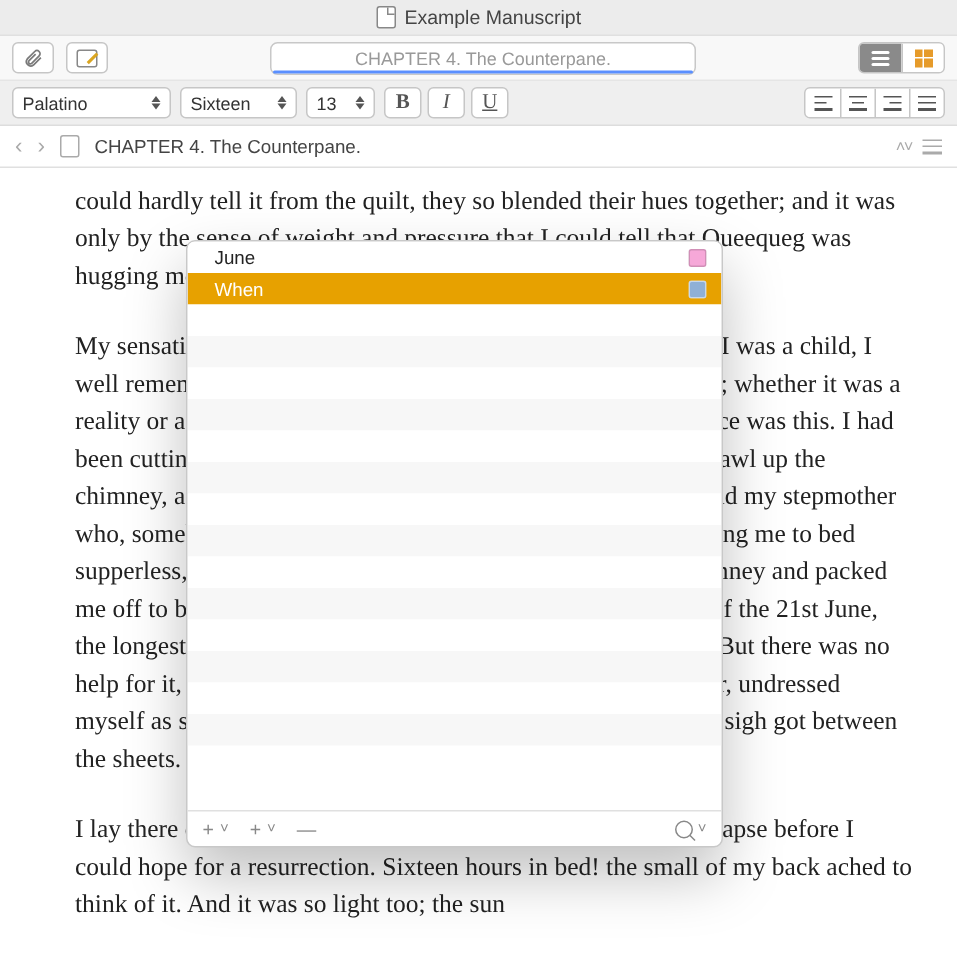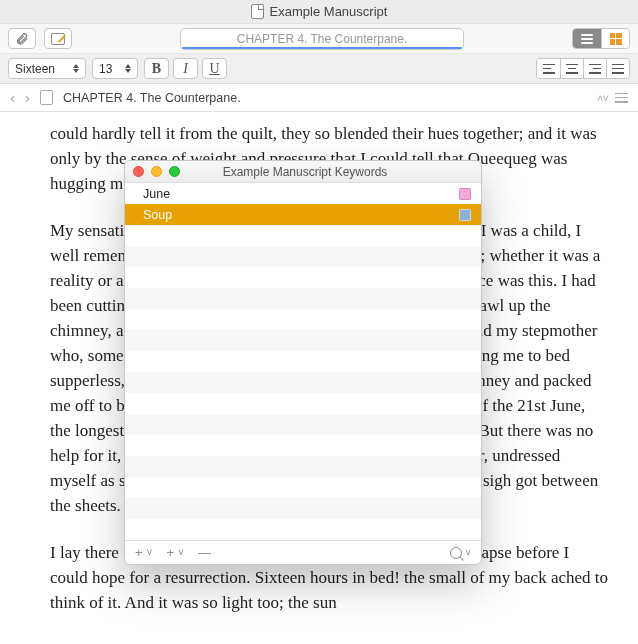--- a/index.html
+++ b/index.html
@@ -198,20 +198,27 @@
             <span></span>
             <span></span>
             <span></span>
             <span></span>
           </span>
       </div>
     </div>
   </div>
 
   <div class="toolbar2">
+    <div class="select wd-font">
+      <span>Palatino</span>
+      <span class="updown">
+          <span class="up"></span>
+          <span class="dn"></span>
+        </span>
+    </div>
     <div class="select wd-weight">
       <span>Sixteen</span>
       <span class="updown">
           <span class="up"></span>
           <span class="dn"></span>
         </span>
     </div>
     <div class="select wd-size">
       <span>13</span>
       <span class="updown">
@@ -279,35 +286,27 @@
   </div>
 
   <div class="editor">
     <p>could hardly tell it from the quilt, they so blended their hues together; and it was only by the sense of weight and pressure that I could tell that Queequeg was hugging me.</p>
     <p>My sensations were strange. Let me try to explain them. When I was a child, I well remember a somewhat similar circumstance that befell me; whether it was a reality or a dream, I never could entirely settle. The circumstance was this. I had been cutting up some caper or other—I think it was trying to crawl up the chimney, as I had seen a little sweep do a few days previous; and my stepmother who, somehow or other, was all the time whipping me, or sending me to bed supperless,—my mother dragged me by the legs out of the chimney and packed me off to bed, though it was only two o'clock in the afternoon of the 21st June, the longest day in the year in our hemisphere. I felt dreadfully. But there was no help for it, so up stairs I went to my little room in the third floor, undressed myself as slowly as possible so as to kill time, and with a bitter sigh got between the sheets.</p>
     <p>I lay there dismally calculating that sixteen entire hours must elapse before I could hope for a resurrection. Sixteen hours in bed! the small of my back ached to think of it. And it was so light too; the sun</p>
   </div>
 </div>
 
 <div class="panel">
-  <div class="panel-titlebar">
-    <div class="traffic">
-      <span class="dot red"></span>
-      <span class="dot yellow"></span>
-      <span class="dot green"></span>
-    </div>
-    <div class="panel-title">Example Manuscript Keywords</div>
-  </div>
   <div class="panel-list" id="kw-list">
       <div class="row">
         <span>June</span>
         <span class="swatch" style="background: rgb(246, 168, 216);"></span>
       </div>
       <div class="row selected">
-        <span>Soup</span>
+        <span>When</span>
         <span class="swatch" style="background: rgb(143, 176, 214);"></span>
       </div>
       <div class="row"></div>
       <div class="row"></div>
       <div class="row"></div>
       <div class="row"></div>
       <div class="row"></div>
       <div class="row"></div>
       <div class="row"></div>
       <div class="row"></div>

